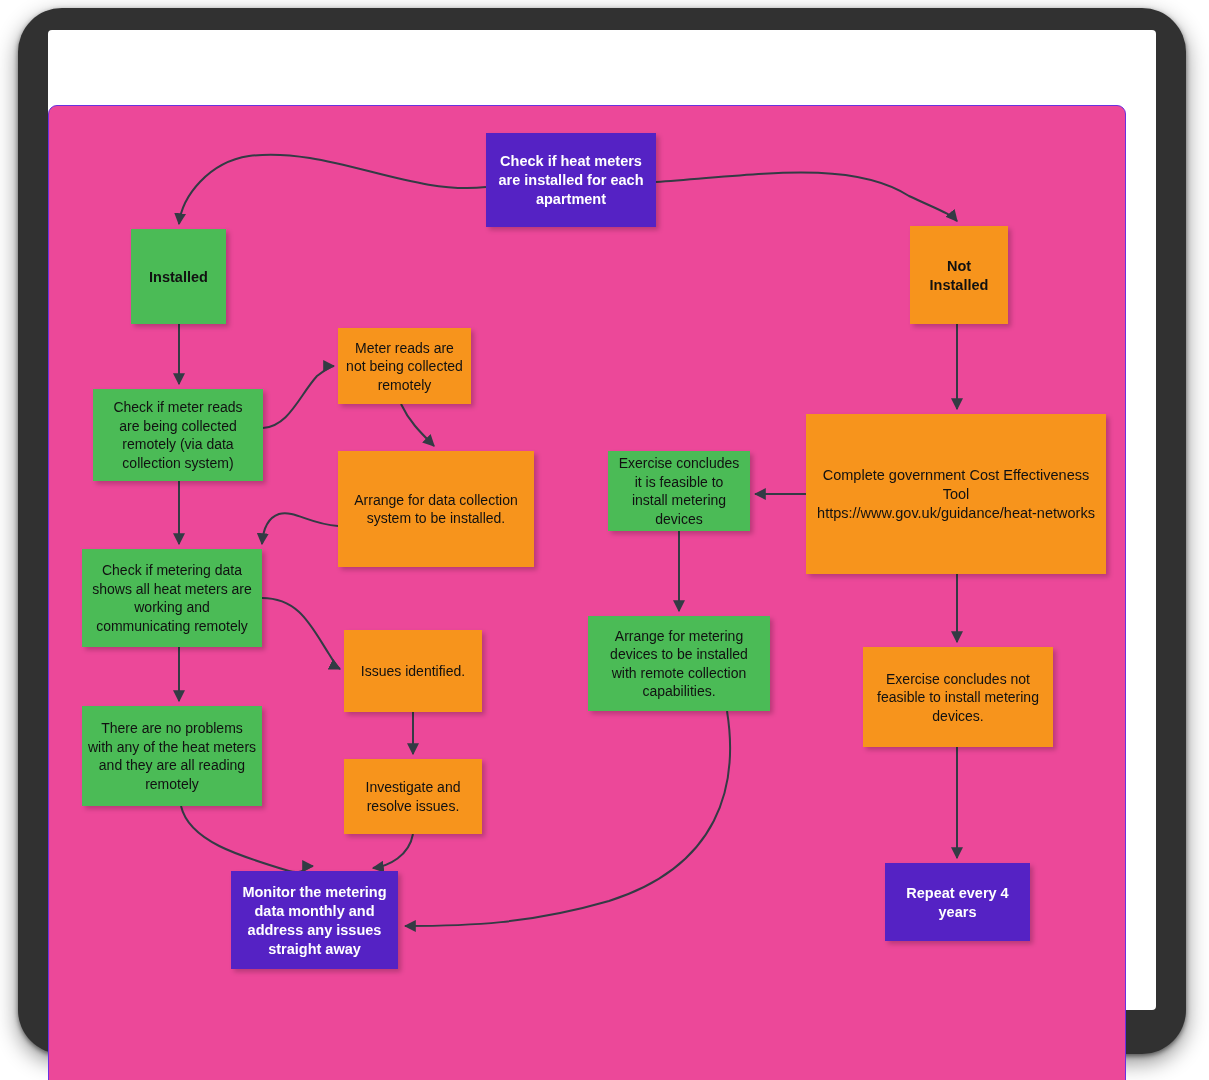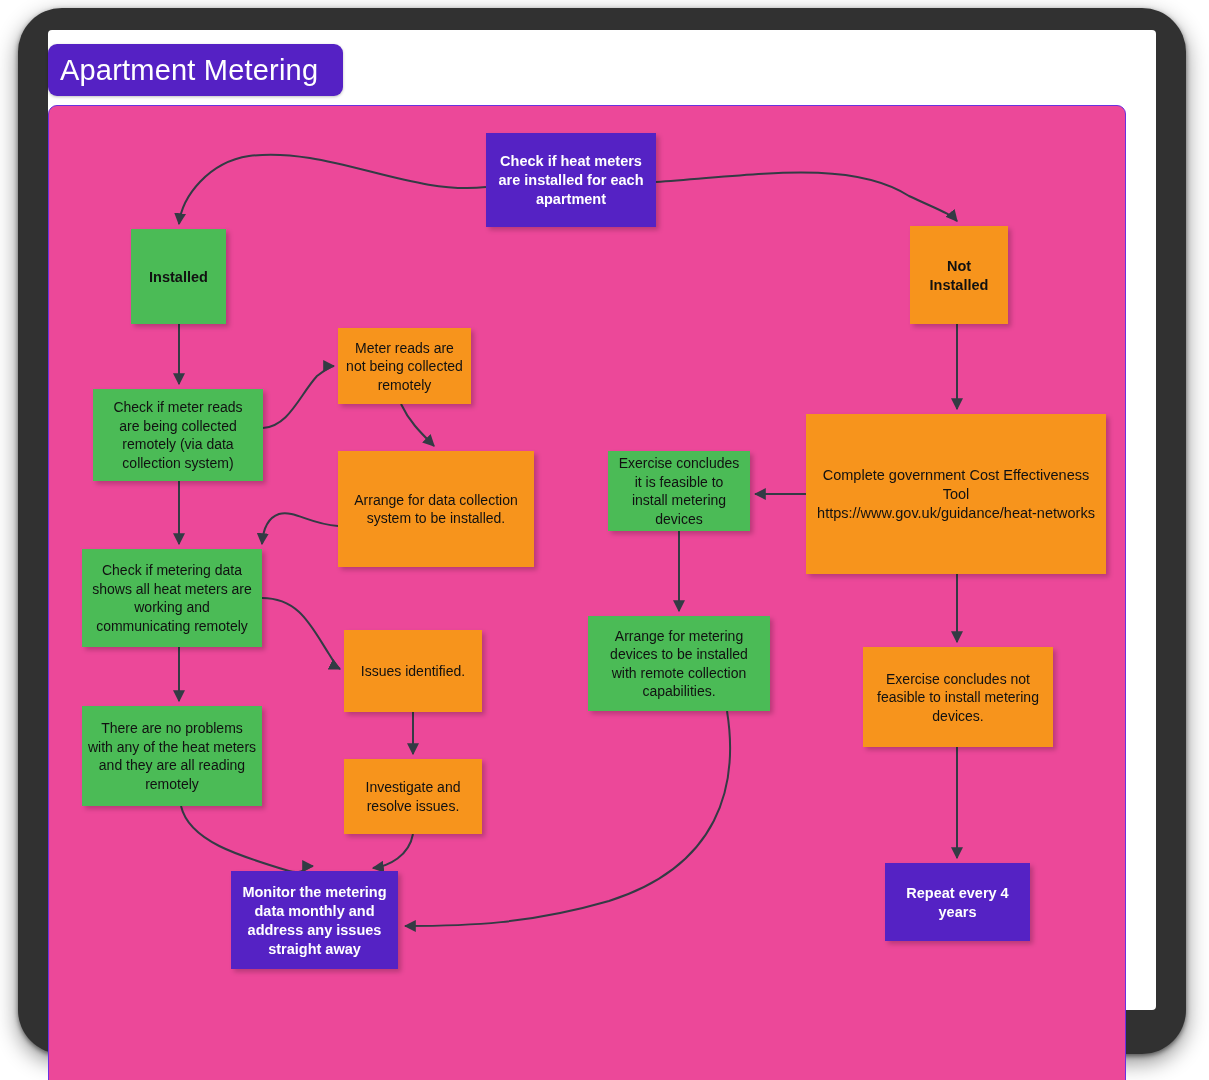--- a/index.html
+++ b/index.html
@@ -86,23 +86,20 @@
 </style>
 </head>
 <body>
 
 <div id="root">
 
   <div class="bezel">
     <div class="bezel-inner"></div>
   </div>
 
-  <div class="title-chip">
-    <span>Apartment Metering</span>
-  </div>
 
   <div class="canvas">
     <svg id="diagram-svg" width="1078" height="888" viewBox="0 0 1078 888">
       <defs>
         <marker id="arrow" viewBox="0 0 10 10" refX="9" refY="5" markerWidth="6" markerHeight="6" orient="auto-start-reverse">
           <path d="M 0 0 L 10 5 L 0 10 z" fill="#333b44"></path>
         </marker>
         <filter id="nodeShadow" x="-20%" y="-20%" width="150%" height="150%">
           <feDropShadow dx="3" dy="3" stdDeviation="2.4" flood-color="#000000" flood-opacity="0.22"></feDropShadow>
         </filter>

